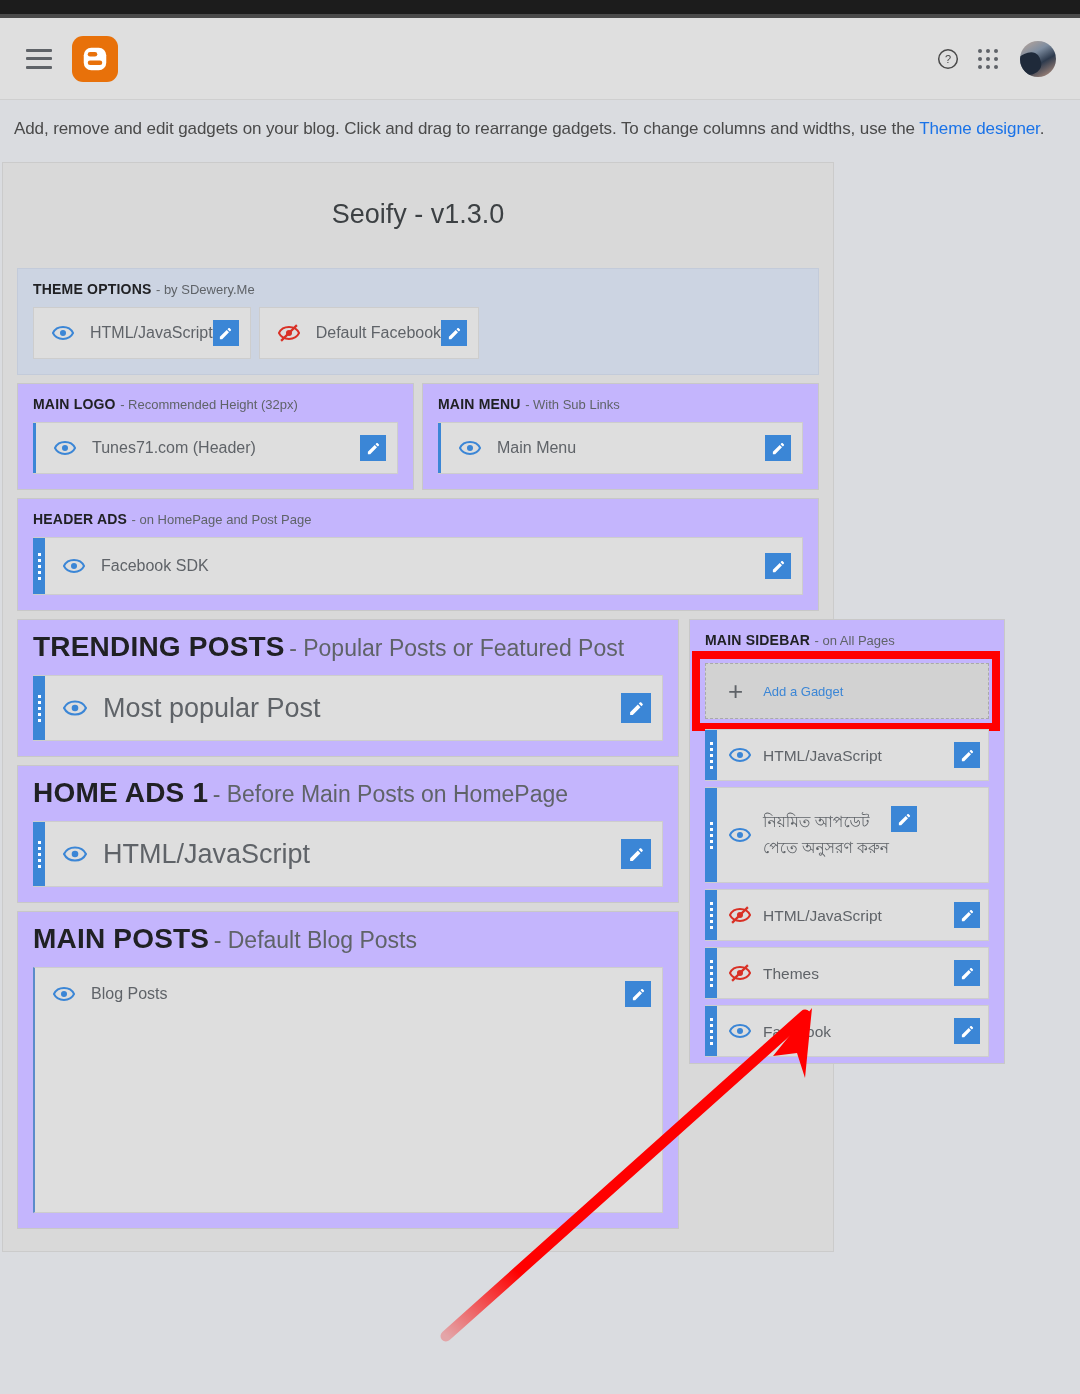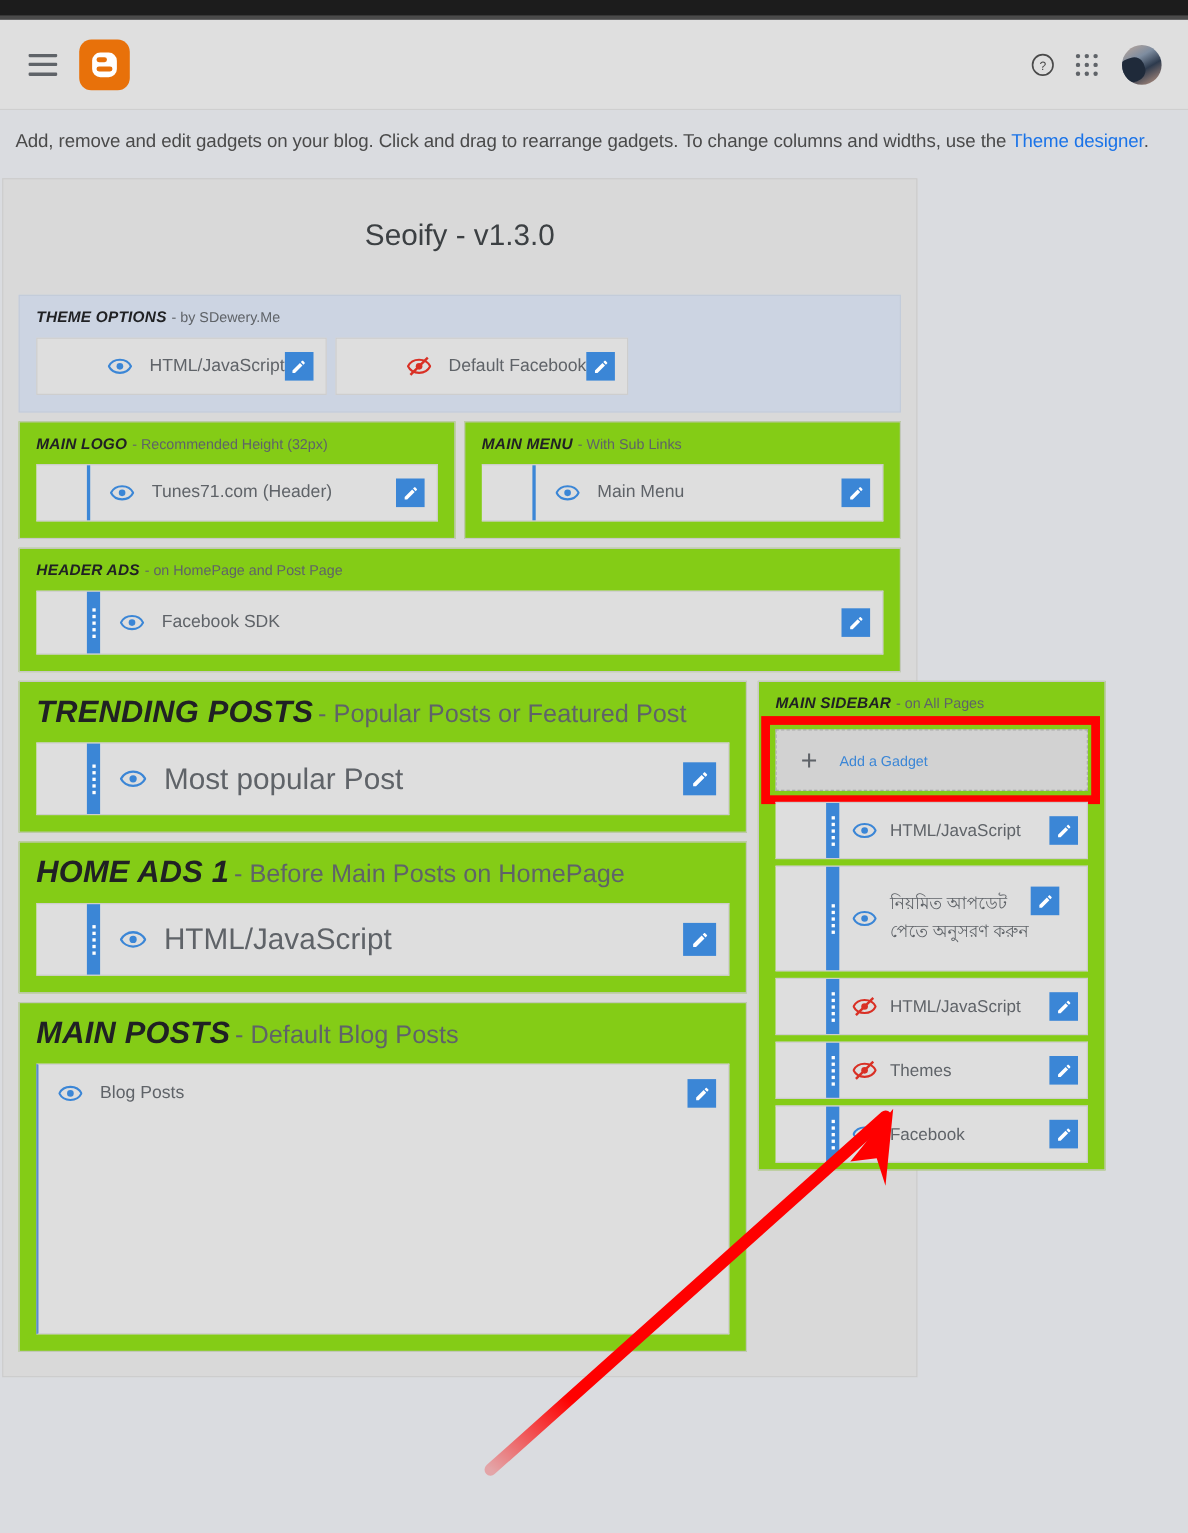--- a/index.html
+++ b/index.html
@@ -94,54 +94,52 @@
     text-align: center;
     font-size: 27px;
     color: #3c4043;
     padding: 22px 0 38px;
     font-weight: 400;
   }
 
   
   .section {
     border: 1px solid #c8c8c8;
-    background: #84cc16;
+    background: #c4b5fd;
     padding: 11px 15px 15px;
     margin-bottom: 8px;
   }
   .section.highlight { background: #ccd4e2; border-color:#c3cbda; }
 
   .sec-head { margin-bottom: 9px; white-space: nowrap; }
   .sec-name {
     font-weight: bold;
     color: #202124;
     font-size: 14px;
     letter-spacing: .2px;
-    font-style: italic;
   }
   .sec-sub { color: #5f6368; font-size: 13px; }
 
   
   .section.big .sec-name { font-size: 28px; }
   .section.big .sec-sub { font-size: 23px; }
   .section.big .sec-head { margin-bottom: 12px; }
 
   .row2 { display: flex; gap: 8px; }
   .row2 > .section { flex: 1; margin-bottom: 8px; }
 
   
   .gadget {
     display: flex;
     align-items: center;
     background: #dedede;
     border: 1px solid #cdcdcd;
     border-left: none;
     min-height: 52px;
     position: relative;
-    padding-left: 46px;
   }
   .drag-bar {
     width: 12px;
     align-self: stretch;
     background: #3b86d6;
     display: flex; flex-direction: column;
     align-items: center; justify-content: center;
     gap: 3px;
     cursor: grab;
     flex: 0 0 12px;

